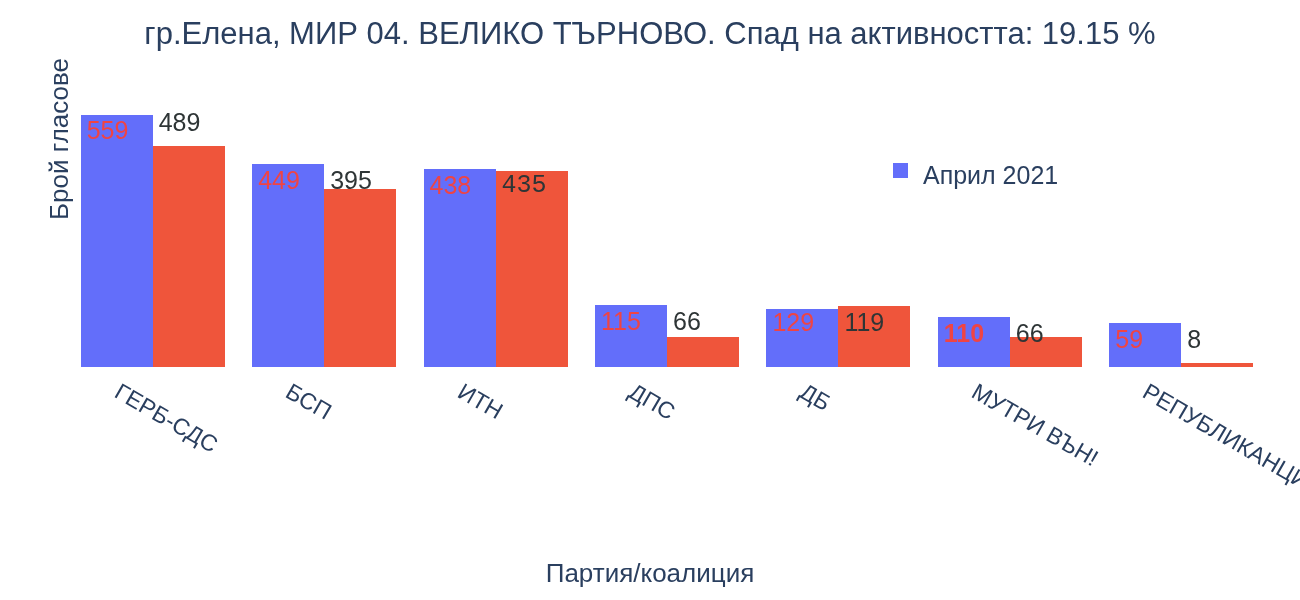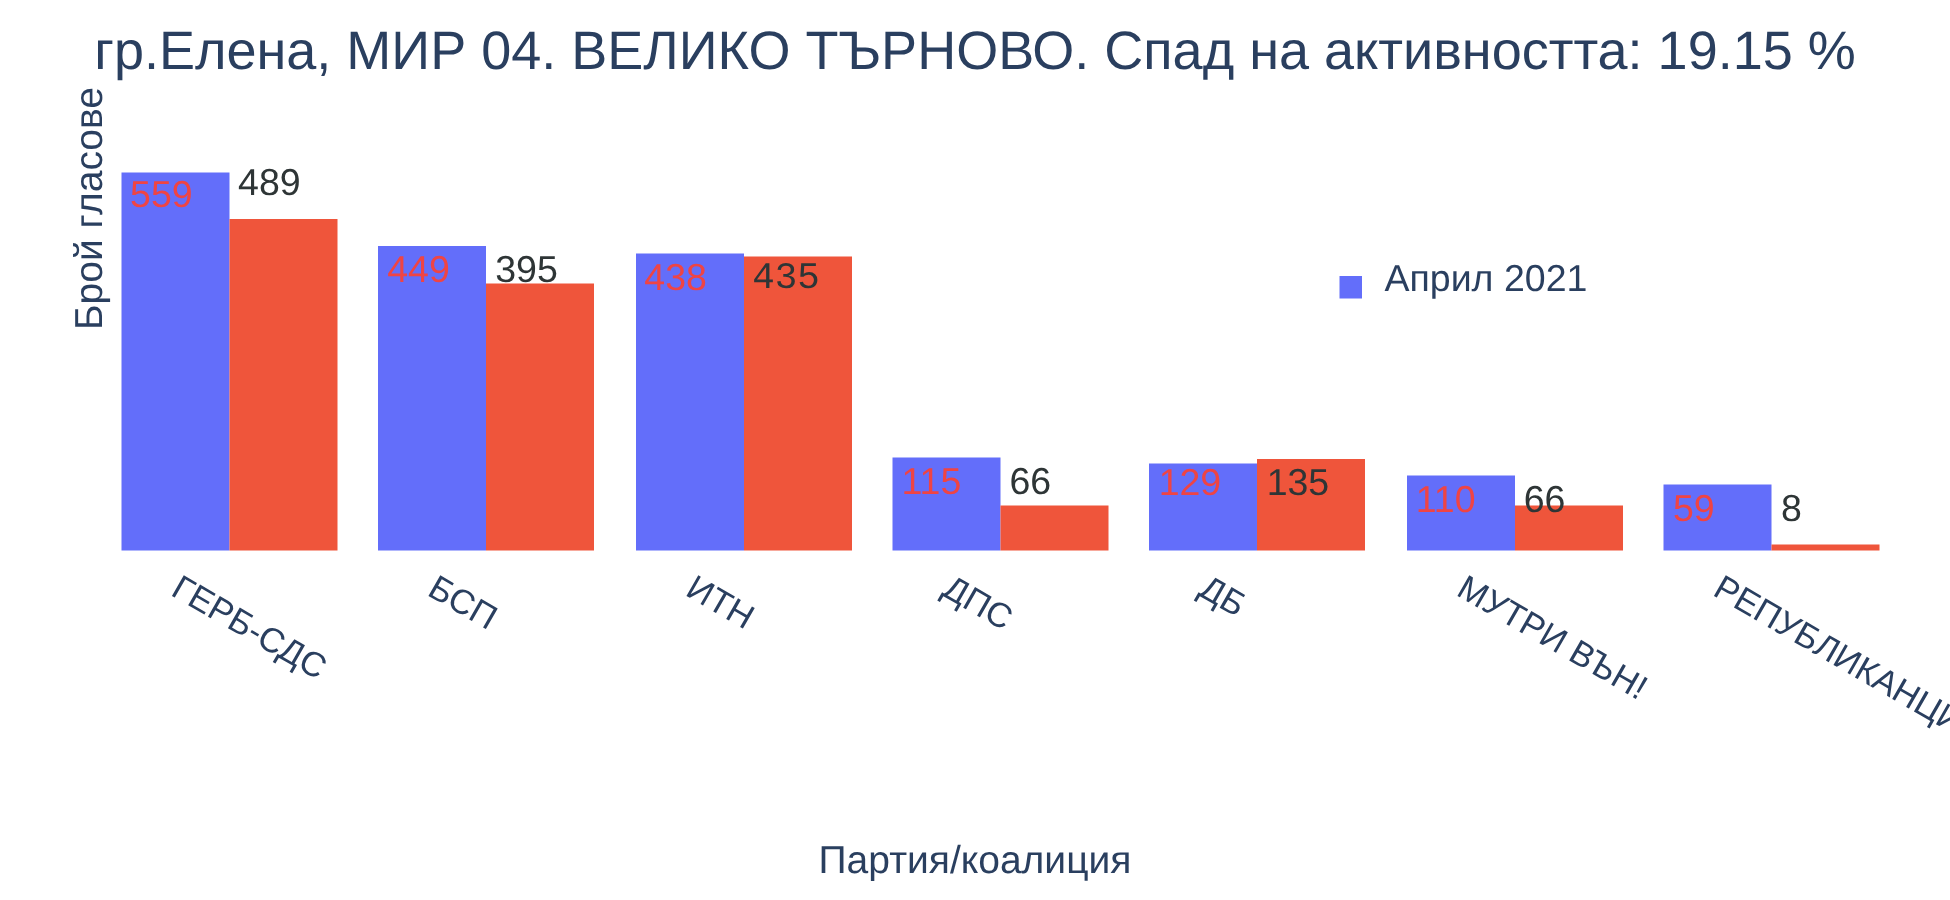--- a/index.html
+++ b/index.html
@@ -21,21 +21,21 @@
     height: 600px;
   }
 
   
   #chart-title {
     position: absolute;
     left: 0;
     top: 14px;
     width: 1300px;
     text-align: center;
-    font-size: 36px;
+    font-size: 31px;
     line-height: 40px;
     color: #2a3f5f;
     white-space: nowrap;
     overflow: visible;
   }
 
   
   #plot-area {
     position: absolute;
     left: 95px;
@@ -101,21 +101,21 @@
   }
 
   
   #legend {
     position: absolute;
     left: 893px;
     top: 163px;
   }
   .legend-entry {
     display: flex;
-    align-items: flex-end;
+    align-items: flex-start;
     height: 36px;
   }
   .legend-swatch {
     width: 15px;
     height: 15px;
     margin-right: 15px;
     flex: 0 0 auto;
   }
   .legend-label {
     font-size: 25px;
@@ -150,23 +150,23 @@
         <div class="bar-label inside" style="left: 334.571px; top: 68.1448px; text-align: center;">438</div>
         <div class="bar" style="left: 400.571px; width: 72px; height: 196.5px; background: rgb(239, 85, 59);"></div>
         <div class="bar-label outside" style="left: 406.571px; top: 68.1448px; font-family: Liberation Mono, monospace;">435</div>
         <div class="bar" style="left: 500px; width: 72px; height: 62.3379px; background: rgb(99, 110, 250);"></div>
         <div class="bar-label inside" style="left: 506px; top: 203.662px;">115</div>
         <div class="bar" style="left: 572px; width: 72px; height: 29.8138px; background: rgb(239, 85, 59);"></div>
         <div class="bar-label outside" style="left: 578px; top: 203.662px;">66</div>
         <div class="bar" style="left: 671.429px; width: 72px; height: 58.2724px; background: rgb(99, 110, 250);"></div>
         <div class="bar-label inside" style="left: 677.429px; top: 205.017px;">129</div>
         <div class="bar" style="left: 743.429px; width: 72px; height: 60.9828px; background: rgb(239, 85, 59);"></div>
-        <div class="bar-label outside" style="left: 749.429px; top: 205.017px;">135</div>
+        <div class="bar-label outside" style="left: 749.429px; top: 205.017px;">119</div>
         <div class="bar" style="left: 842.857px; width: 72px; height: 49.6897px; background: rgb(99, 110, 250);"></div>
-        <div class="bar-label inside" style="left: 848.857px; top: 216.31px;">110</div>
+        <div class="bar-label inside" style="left: 848.857px; top: 216.31px; font-weight: bold;">110</div>
         <div class="bar" style="left: 914.857px; width: 72px; height: 29.8138px; background: rgb(239, 85, 59);"></div>
         <div class="bar-label outside" style="left: 920.857px; top: 216.31px;">66</div>
         <div class="bar" style="left: 1014.29px; width: 72px; height: 44.269px; background: rgb(99, 110, 250);"></div>
         <div class="bar-label inside" style="left: 1020.29px; top: 221.731px;">59</div>
         <div class="bar" style="left: 1086.29px; width: 72px; height: 3.61379px; background: rgb(239, 85, 59);"></div>
         <div class="bar-label outside" style="left: 1092.29px; top: 221.731px;">8</div>
       </div>
     <div id="x-ticks">
         <div class="x-tick-label" style="left: 27.7143px; top: 274px;">ГЕРБ-СДС</div>
         <div class="x-tick-label" style="left: 199.143px; top: 274px;">БСП</div>

